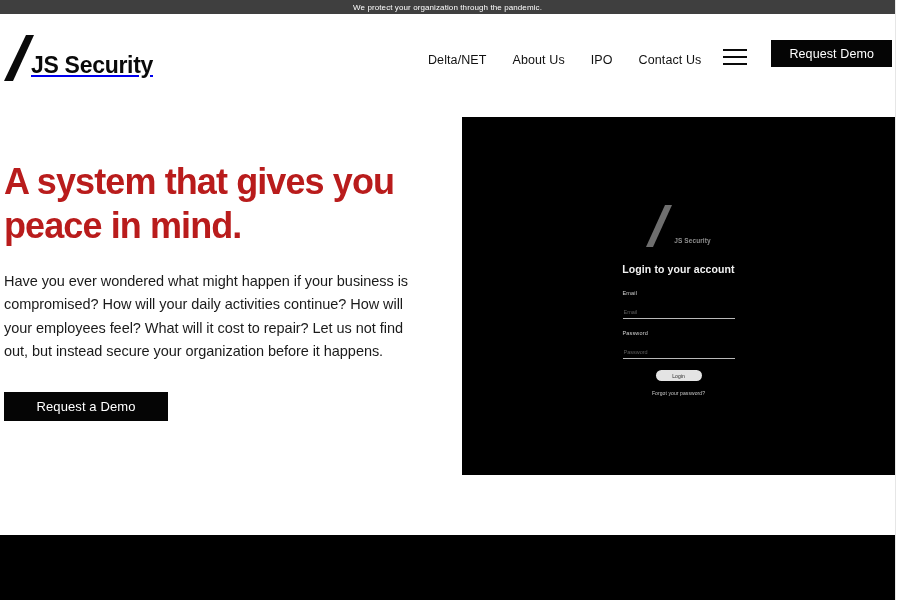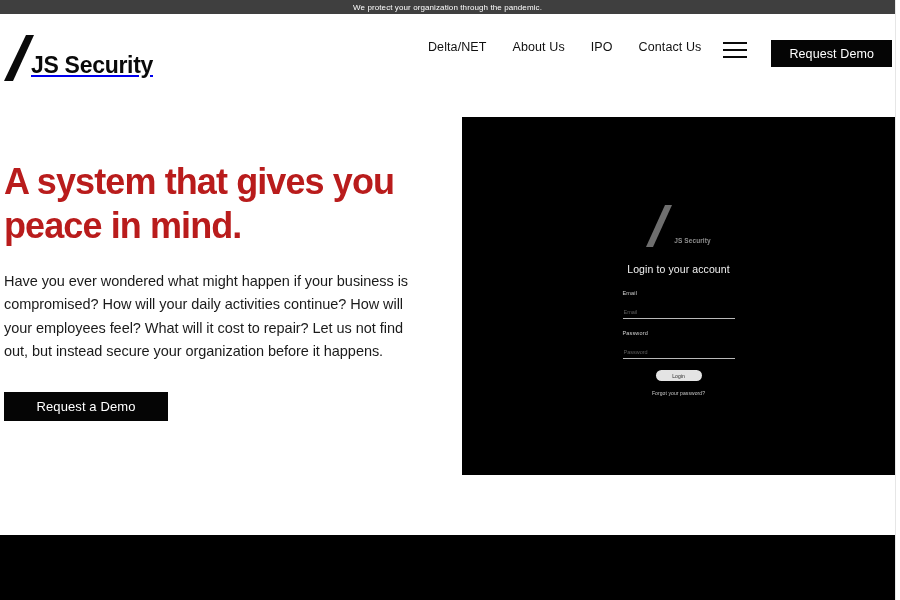--- a/index.html
+++ b/index.html
@@ -42,21 +42,21 @@
   }
   .logo-slash svg{ display:block; }
   .logo-name{
     font-size:23px; font-weight:700; color:#0a0a0a;
     letter-spacing:-.3px; line-height:1; padding-bottom:4px;
     margin-left:-3px;
   }
 
   .nav{
     position:absolute; right:3px; top:26px;
-    display:flex; align-items:flex-start; gap:0;
+    display:flex; align-items:flex-end; gap:0;
   }
   .nav-link{
     font-size:12.5px; color:#111111; text-decoration:none;
     margin-right:26px; white-space:nowrap; letter-spacing:.1px;
   }
   .nav-link:last-of-type{ margin-right:22px; }
   .hamburger{
     width:24px; height:20px; display:flex; flex-direction:column;
     justify-content:center; gap:5px; margin-right:24px; cursor:pointer;
   }
@@ -100,21 +100,21 @@
     display:flex; flex-direction:column; align-items:center;
   }
   .v-logo{
     display:flex; align-items:flex-end; height:44px; margin-bottom:6px;
   }
   .v-logo-name{
     font-size:6.5px; color:#8f8f8f; font-weight:600;
     margin-left:2px; padding-bottom:3px; letter-spacing:.1px;
   }
   .v-heading{
-    font-size:10.5px; font-weight:400; color:#f2f2f2;
+    font-size:10.5px; font-weight:700; color:#f2f2f2;
     margin-top:10px; letter-spacing:.1px;
   }
   .v-form{ width:112px; margin-top:15px; }
   .v-field{ margin-bottom:11px; }
   .v-label{
     font-size:5.5px; color:#d2d2d2; display:block; margin-bottom:4px;
     letter-spacing:.15px;
   }
   .v-input{
     width:100%; height:11px; background:transparent;

